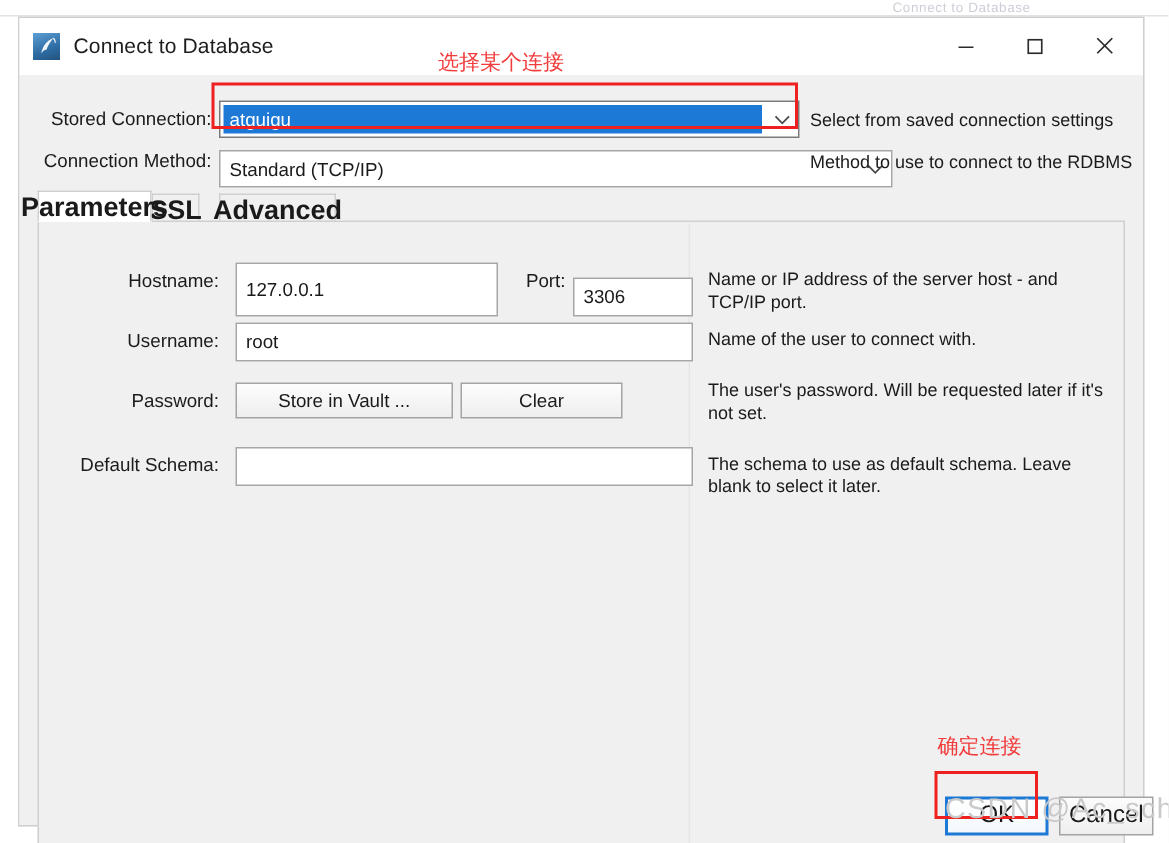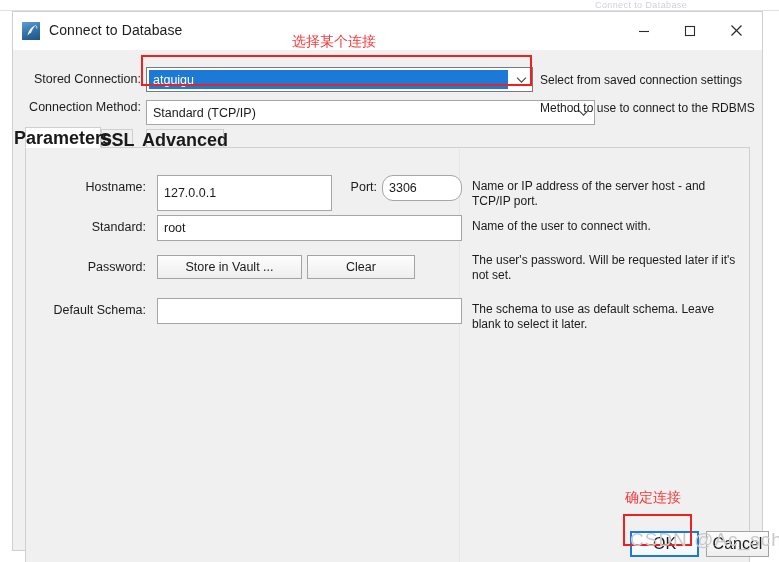--- a/index.html
+++ b/index.html
@@ -277,26 +277,26 @@
 
       <div class="tabpanel">
         <div class="tabpanel-inner">
 
           <div class="panel-divider"></div>
 
           <div class="lbl" style="left:0px; top:32px; width:120px;">Hostname:</div>
           <div class="txtbox" style="left:131px; top:27px; width:175px; height:36px;">127.0.0.1</div>
 
           <div class="lbl" style="left:311px; top:32px; width:40px;">Port:</div>
-          <div class="txtbox" style="left:356px; top:27px; width:80px; height:26px;border-radius:11px;">3306</div>
+          <div class="txtbox" style="left:356px; top:37px; width:80px; height:26px;">3306</div>
 
           <div class="hint" style="left:446px; top:31px; width:270px;">Name or IP address of the server host - and
 TCP/IP port.</div>
 
-          <div class="lbl" style="left:0px; top:72px; width:120px;">Standard:</div>
+          <div class="lbl" style="left:0px; top:72px; width:120px;">Username:</div>
           <div class="txtbox" style="left:131px; top:67px; width:305px; height:26px;">root</div>
           <div class="hint" style="left:446px; top:71px; width:270px;">Name of the user to connect with.</div>
 
           <div class="lbl" style="left:0px; top:112px; width:120px;">Password:</div>
           <div class="btn" style="left:281px; top:107px; width:108px; height:24px;">Clear</div>
           <div class="btn" style="left:131px; top:107px; width:145px; height:24px;">Store in Vault ...</div>
           <div class="hint" style="left:446px; top:105px; width:280px;">The user's password. Will be requested later if it's
 not set.</div>
 
           <div class="lbl" style="left:0px; top:155px; width:120px;">Default Schema:</div>

